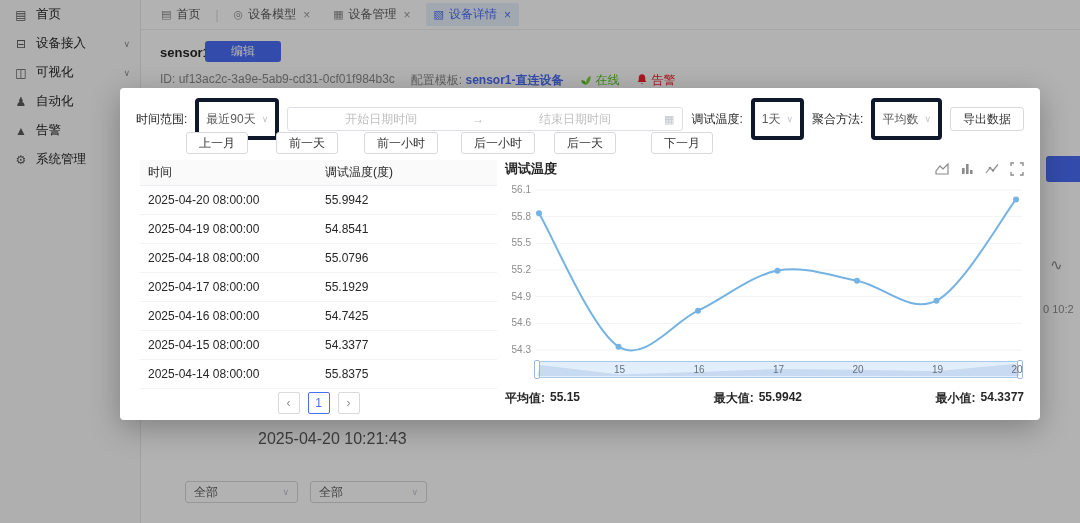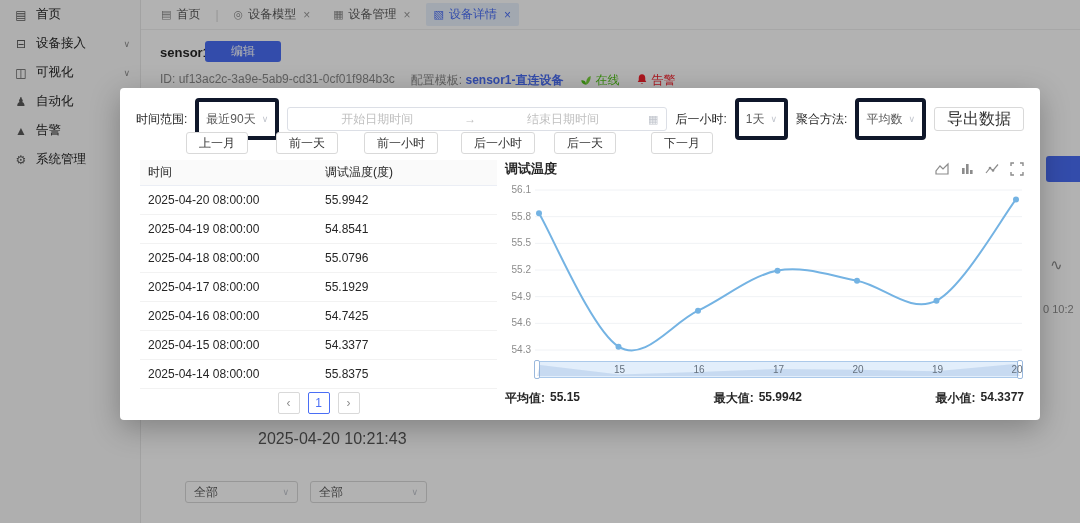--- a/index.html
+++ b/index.html
@@ -44,21 +44,21 @@
   .overlay { position:absolute; inset:0; background:rgba(0,0,0,.30); z-index:10; }
   .modal { position:absolute; left:120px; top:88px; width:920px; height:332px; background:#fff; border-radius:4px; box-shadow:0 8px 30px rgba(0,0,0,.28); z-index:20; }
 
   .filter-row { position:absolute; left:16px; right:16px; top:10px; height:26px; display:flex; align-items:center; gap:8px;margin-top:8px; }
   .flabel { color:#262626; white-space:nowrap; }
   .select { display:flex; align-items:center; gap:6px; border:4px solid #0f172a; border-radius:4px; height:24px; padding:17px 7px; color:#595959; cursor:pointer; white-space:nowrap; background:#fff; }
   .date-range { flex:1; display:flex; align-items:center; border:1px solid #dcdfe6; border-radius:3px; height:24px; padding:0 8px; color:#bfbfbf; cursor:pointer; background:#fff; }
   .date-range .ph { flex:1; text-align:center; }
   .date-range .arr { padding:0 6px; }
   .cal-icn { color:#c0c4cc; font-size:11px; margin-left:4px; }
-  .btn-plain { border:1px solid #d9d9d9; background:#fff; border-radius:3px; height:24px; padding:0 12px; color:#333; font-size:16px; cursor:pointer; white-space:nowrap; }
+  .btn-plain { border:1px solid #d9d9d9; background:#fff; border-radius:3px; height:24px; padding:0 12px; color:#333; font-size:12px; cursor:pointer; white-space:nowrap; }
 
   .nav-row { position:absolute; left:16px; top:44px; height:22px; width:720px; }
   .nav-btn { position:absolute; top:0; height:22px; padding:0 12px; border:1px solid #d9d9d9; background:#fff; border-radius:3px; font-size:12px; color:#333; line-height:20px; cursor:pointer; white-space:nowrap; }
 
   
   .htable { position:absolute; left:20px; top:72px; width:357px; }
   .thead { display:flex; height:26px; background:#fafafa; border-bottom:1px solid #ebeef5; align-items:center; color:#262626; }
   .c1 { width:185px; padding-left:8px; }
   .c2 { flex:1; }
   .trow { display:flex; height:29px; align-items:center; border-bottom:1px solid #f2f2f2; color:#262626; cursor:default; }
@@ -198,21 +198,21 @@
       <div class="select">
         <span>最近90天</span>
         <span class="chev-down">∨</span>
       </div>
       <div class="date-range">
         <span class="ph">开始日期时间</span>
         <span class="arr">→</span>
         <span class="ph">结束日期时间</span>
         <span class="cal-icn">▦</span>
       </div>
-      <span class="flabel">后一小时:</span>
+      <span class="flabel">调试温度:</span>
       <div class="select">
         <span>1天</span>
         <span class="chev-down">∨</span>
       </div>
       <span class="flabel">聚合方法:</span>
       <div class="select">
         <span>平均数</span>
         <span class="chev-down">∨</span>
       </div>
       <button class="btn-plain">导出数据</button>

